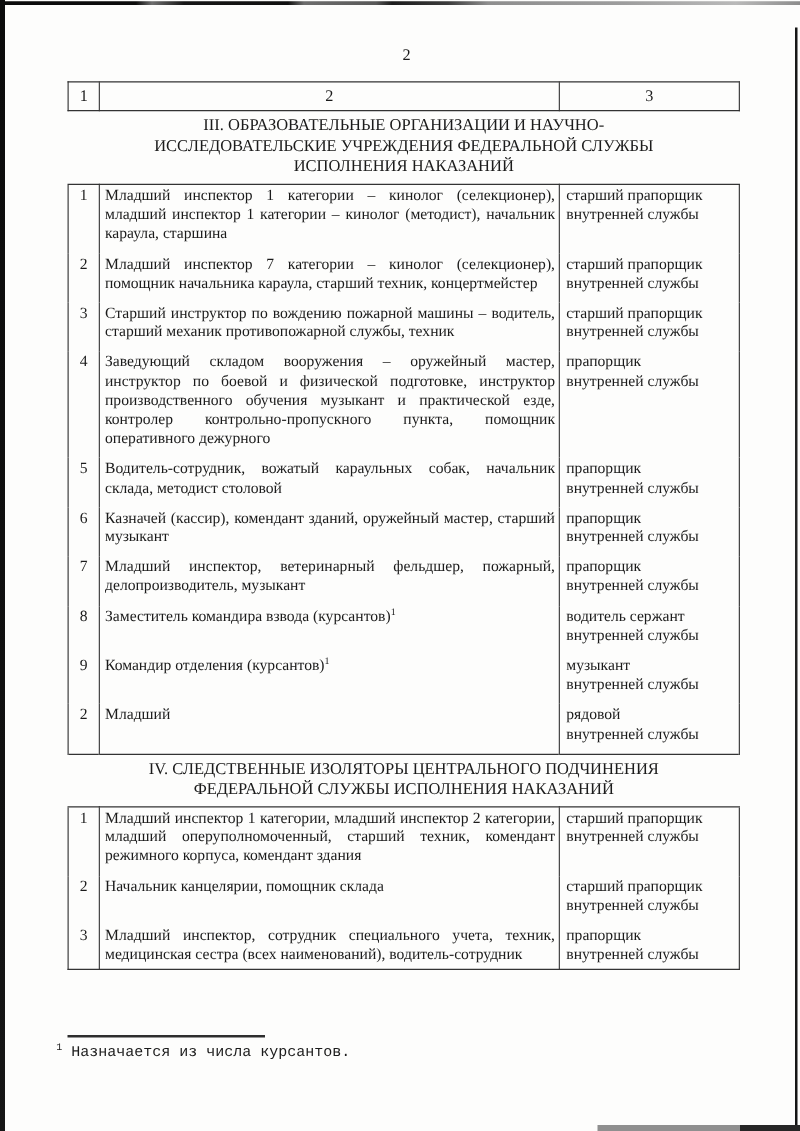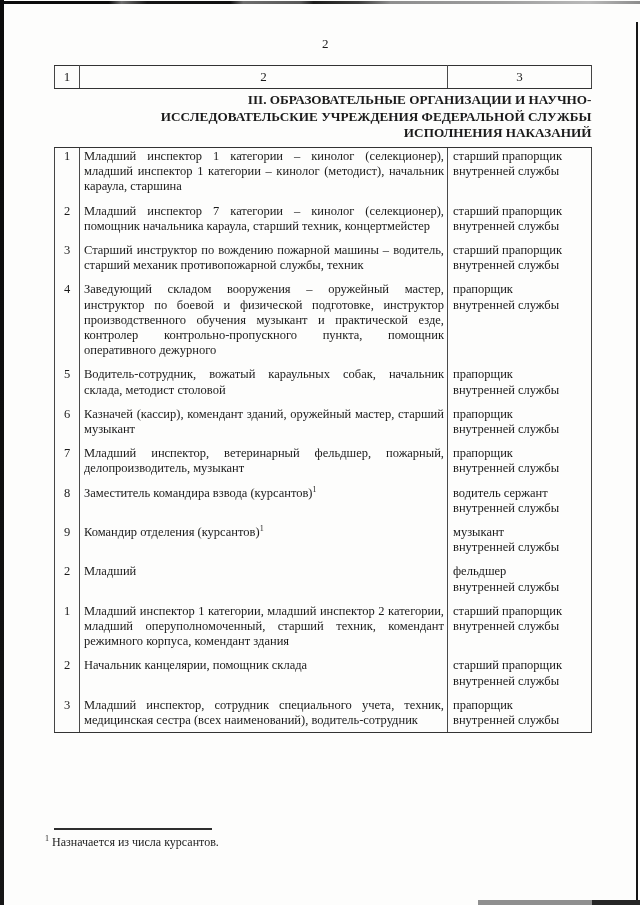--- a/index.html
+++ b/index.html
@@ -22,28 +22,28 @@
             table-layout:fixed;font-size:12.5px;line-height:15.2px;}
   td{vertical-align:top;}
   .c1{width:25px;border-left:1px solid #454545;border-right:1px solid #4a4a4a;
       text-align:center;padding:1px 0 8px 0;}
   .c2{width:368px;border-right:1px solid #4a4a4a;text-align:justify;
       padding:1px 3px 8px 4px;}
   .c3{width:144px;border-right:1px solid #454545;padding:1px 4px 8px 5px;}
   tr.header td{border-top:1px solid #333333;border-bottom:1px solid #333333;
       text-align:center;vertical-align:middle;padding:3px 0 4px 0;font-size:13px;}
   tr.section-title td{border-top:1px solid #333333;border-bottom:1px solid #333333;
-      text-align:right;font-weight:bold;font-size:13.2px;line-height:16.6px;
+      text-align:center;font-weight:normal;font-size:13.2px;line-height:16.6px;
       padding:3px 0 5px 0;}
   tr.last-row td{border-bottom:1px solid #333333;}
   tr.last-row .c1,tr.last-row .c2,tr.last-row .c3{padding-bottom:4px;}
   sup.fn{font-size:8px;line-height:0;}
 
   .footnote-rule{position:absolute;left:54px;top:828px;width:158px;height:2px;background:#2e2e2e;}
-  .footnote{position:absolute;left:45px;top:834px;font-size:12px;}
+  .footnote{position:absolute;left:45px;top:834px;font-size:12px;font-family:Liberation Mono, monospace;}
   .footnote sup{font-size:8px;}
 </style>
 </head>
 <body>
 
 <div id="page">
 
   <div class="edge-left"></div>
   <div class="edge-top"></div>
   <div class="edge-right"></div>
@@ -143,25 +143,31 @@
       <td class="c2"><span>Командир отделения (курсантов)</span><sup class="fn">1</sup></td>
       <td class="c3">
             <div>музыкант</div>
             <div>внутренней службы</div>
           </td>
     </tr>
     <tr>
       <td class="c1">2</td>
       <td class="c2"><span>Младший</span></td>
       <td class="c3">
-            <div>фельдшер</div>
-            <div>внутренней службы</div>
-          </td>
-    </tr>
-
+            <div>рядовой</div>
+            <div>внутренней службы</div>
+          </td>
+    </tr>
+
+    <tr class="section-title">
+      <td colspan="3">
+        <div>IV. СЛЕДСТВЕННЫЕ ИЗОЛЯТОРЫ ЦЕНТРАЛЬНОГО ПОДЧИНЕНИЯ</div>
+        <div>ФЕДЕРАЛЬНОЙ СЛУЖБЫ ИСПОЛНЕНИЯ НАКАЗАНИЙ</div>
+      </td>
+    </tr>
 
     <tr>
       <td class="c1">1</td>
       <td class="c2"><span>Младший инспектор 1&nbsp;категории, младший инспектор 2&nbsp;категории, младший оперуполномоченный, старший техник, комендант режимного корпуса, комендант здания</span></td>
       <td class="c3">
             <div>старший прапорщик</div>
             <div>внутренней службы</div>
           </td>
     </tr>
     <tr>

